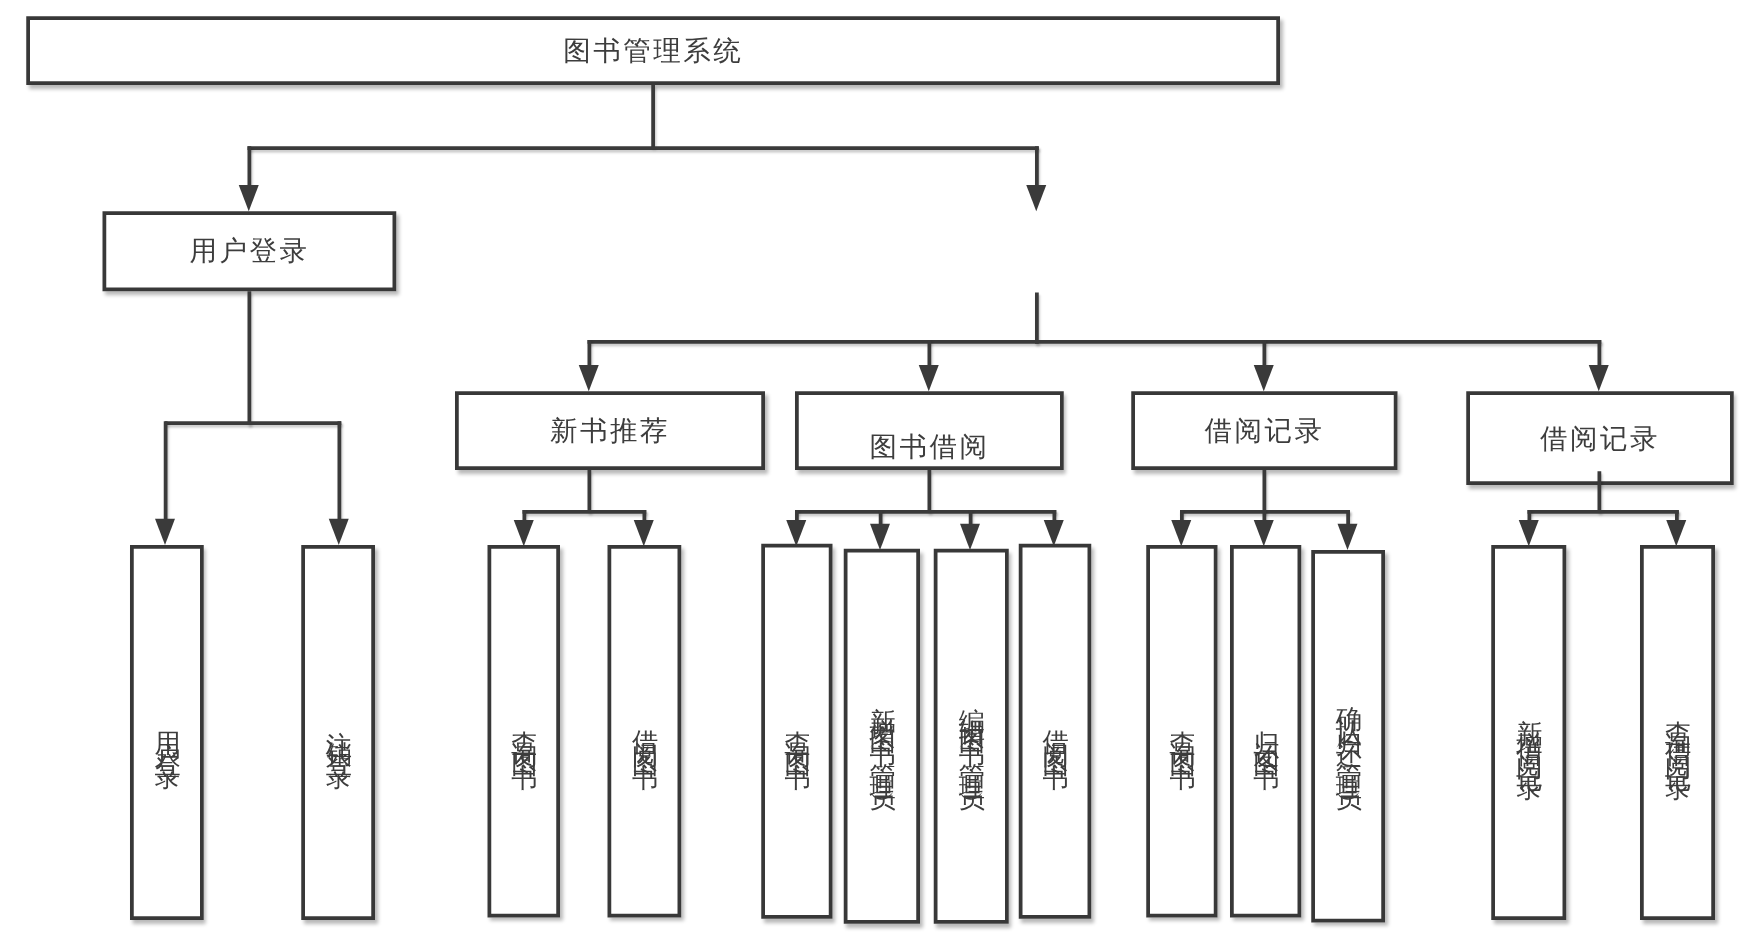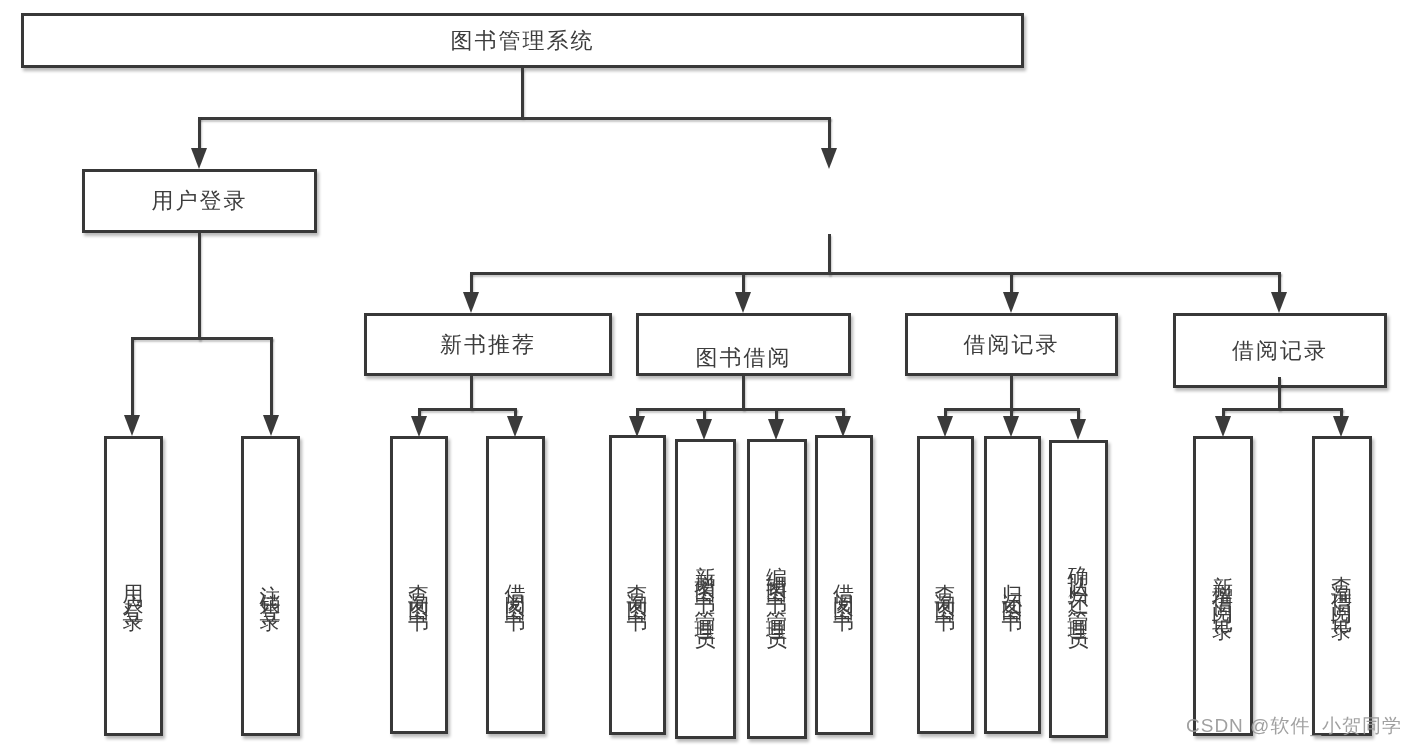--- a/index.html
+++ b/index.html
@@ -157,15 +157,14 @@
   <div class="vl" style="left:1077px;top:408px;height:12px;"></div>
   <div class="ar" style="left:1070px;top:419px;"></div>
 
   <div class="vl" style="left:1278px;top:377px;height:33px;"></div>
   <div class="hl" style="left:1222px;top:408px;width:121px;"></div>
   <div class="vl" style="left:1222px;top:408px;height:12px;"></div>
   <div class="ar" style="left:1215px;top:416px;"></div>
   <div class="vl" style="left:1340px;top:408px;height:12px;"></div>
   <div class="ar" style="left:1333px;top:416px;"></div>
 
-  <div class="wm">CSDN @软件_小贺同学</div>
 
 </div>
 
 </body></html>

